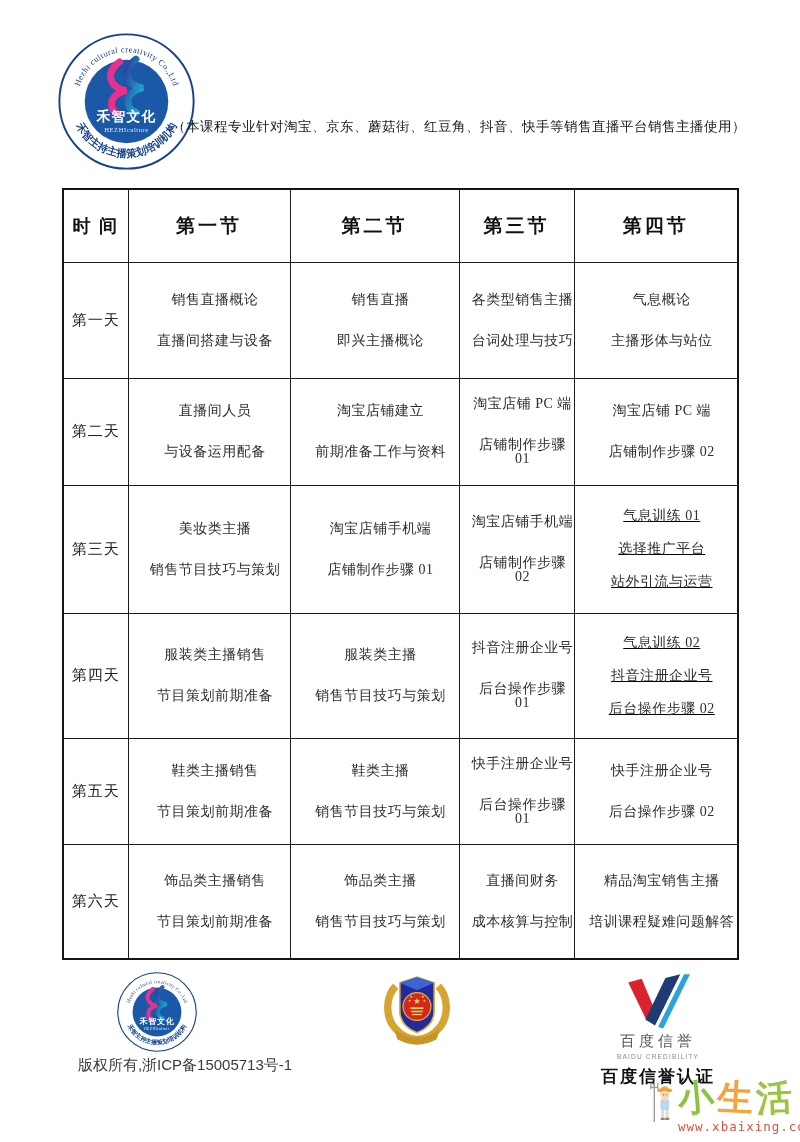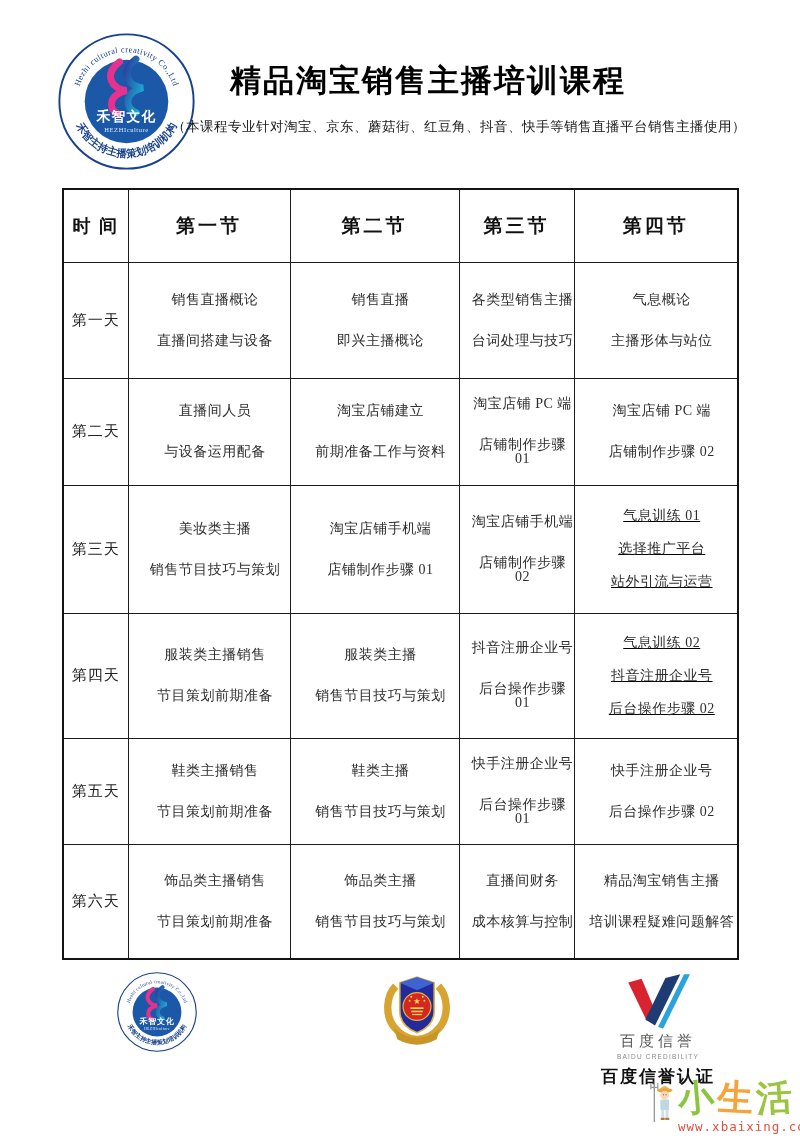--- a/index.html
+++ b/index.html
@@ -70,21 +70,20 @@
         <circle cx="50" cy="50" r="49" fill="#ffffff" stroke="#16418c" stroke-width="1.4"></circle>
         <circle cx="50" cy="50" r="30.5" fill="#1b58a8"></circle>
         <text font-size="6.2" fill="#16418c" letter-spacing="0.3"><textPath href="#lg0t" startOffset="50%" text-anchor="middle">Hezhi cultural creativity Co.,Ltd</textPath></text>
         <text font-size="7.6" fill="#16418c" font-weight="bold"><textPath href="#lg0b" startOffset="50%" text-anchor="middle">禾智主持主播策划培训机构</textPath></text>
         <path d="M45,21 q-9,7 -6,14 q2.5,6 11,7 q-11,3 -11,10 q0,5 5,7" stroke="#e8318e" stroke-width="5" fill="none" stroke-linecap="round"></path>
         <path d="M57,19 q-9,7 -6,14 q2.5,6 11,7 q-11,3 -11,10 q0,6 6,8" stroke="url(#lg0g)" stroke-width="5" fill="none" stroke-linecap="round"></path>
         <text x="50" y="64.5" font-size="10" fill="#ffffff" font-weight="bold" text-anchor="middle" letter-spacing="1">禾智文化</text>
         <text x="50" y="72.5" font-size="4.8" fill="#dce9fb" text-anchor="middle" letter-spacing="0.4">HEZHIculture</text>
       </svg></div>
 
-  <div class="title">精品淘宝销售主播培训课程</div>
   <div class="subtitle">（本课程专业针对淘宝、京东、蘑菇街、红豆角、抖音、快手等销售直播平台销售主播使用）</div>
 
   <table class="course">
     <colgroup>
       <col style="width:65px">
         <col style="width:162px">
         <col style="width:169px">
       <col style="width:115px">
         <col style="width:164px">
     </colgroup>
@@ -274,20 +273,21 @@
         </defs>
         <circle cx="50" cy="50" r="49" fill="#ffffff" stroke="#16418c" stroke-width="1.4"></circle>
         <circle cx="50" cy="50" r="30.5" fill="#1b58a8"></circle>
         <text font-size="6.2" fill="#16418c" letter-spacing="0.3"><textPath href="#lg1t" startOffset="50%" text-anchor="middle">Hezhi cultural creativity Co.,Ltd</textPath></text>
         <text font-size="7.6" fill="#16418c" font-weight="bold"><textPath href="#lg1b" startOffset="50%" text-anchor="middle">禾智主持主播策划培训机构</textPath></text>
         <path d="M45,21 q-9,7 -6,14 q2.5,6 11,7 q-11,3 -11,10 q0,5 5,7" stroke="#e8318e" stroke-width="5" fill="none" stroke-linecap="round"></path>
         <path d="M57,19 q-9,7 -6,14 q2.5,6 11,7 q-11,3 -11,10 q0,6 6,8" stroke="url(#lg1g)" stroke-width="5" fill="none" stroke-linecap="round"></path>
         <text x="50" y="64.5" font-size="10" fill="#ffffff" font-weight="bold" text-anchor="middle" letter-spacing="1">禾智文化</text>
         <text x="50" y="72.5" font-size="4.8" fill="#dce9fb" text-anchor="middle" letter-spacing="0.4">HEZHIculture</text>
       </svg></div>
+  <div class="copyright">版权所有,浙ICP备15005713号-1</div>
 
   <div class="badge">
     <svg viewBox="0 0 100 100" width="100%" height="100%">
       <path d="M24,22 C12,34 11,58 22,72 C30,82 40,87 50,87" stroke="#d8a431" stroke-width="9" fill="none"></path>
       <path d="M76,22 C88,34 89,58 78,72 C70,82 60,87 50,87" stroke="#d8a431" stroke-width="9" fill="none"></path>
       <path d="M22,74 Q50,96 78,74 L74,87 Q50,100 26,87 Z" fill="#c89627"></path>
       <path d="M29,18 L50,11 L71,18 L71,52 Q71,71 50,79 Q29,71 29,52 Z" fill="#232a9e" stroke="#e0b53e" stroke-width="2"></path>
       <path d="M29,18 L50,11 L71,18 L50,27 Z" fill="#3f63d2"></path>
       <circle cx="50" cy="47" r="17" fill="#d4271e" stroke="#e0b53e" stroke-width="1.5"></circle>
       <text x="50" y="44" font-size="10" fill="#f6d35e" text-anchor="middle">★</text>

